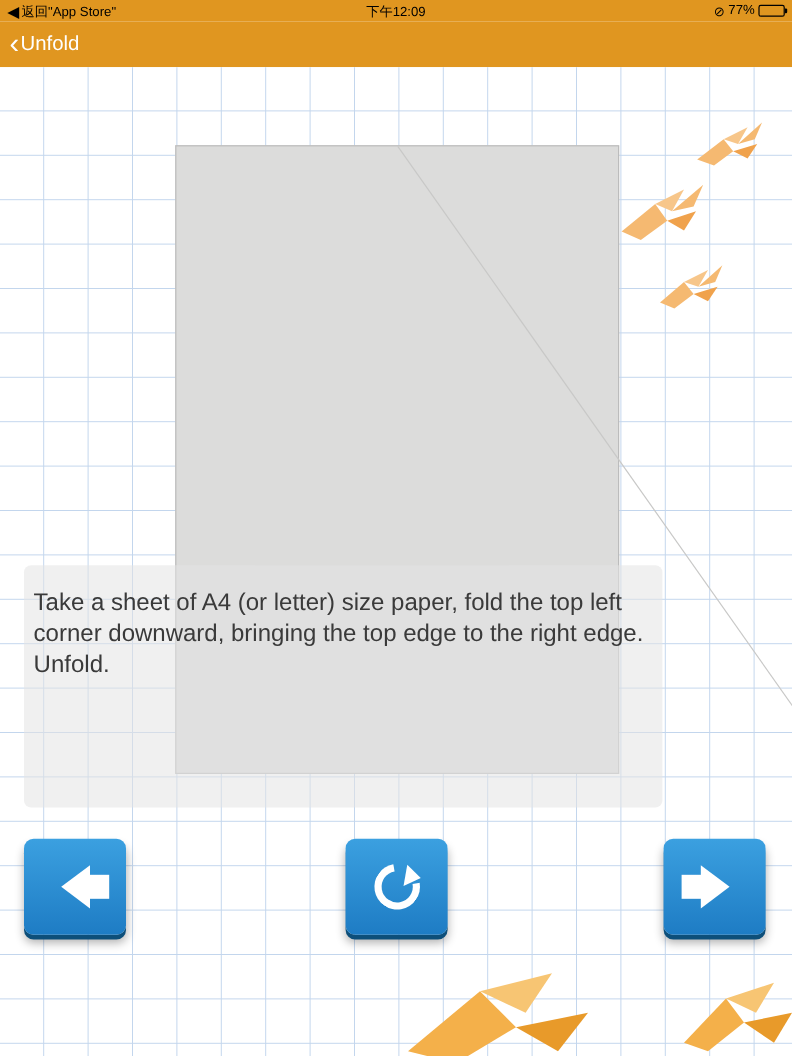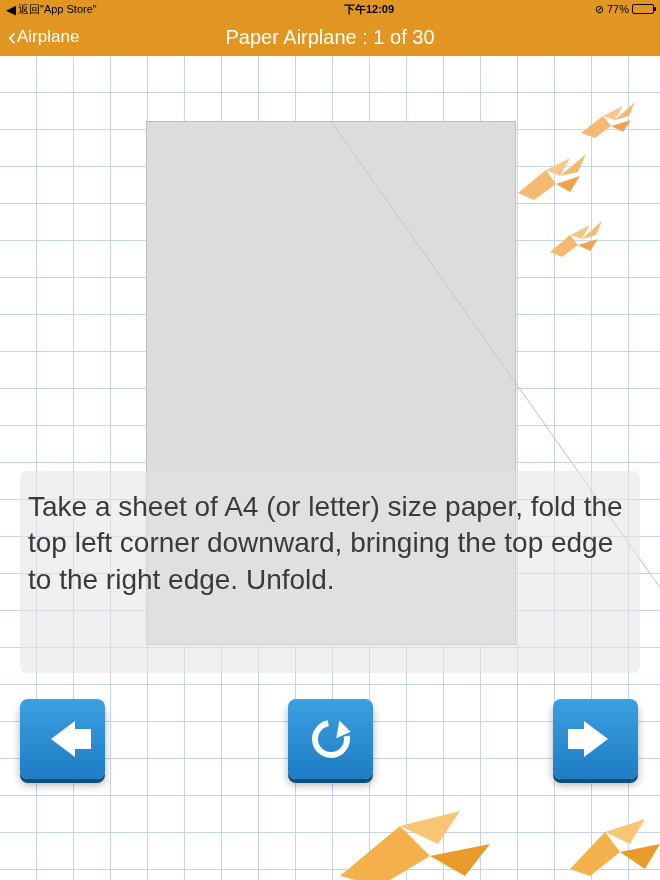--- a/index.html
+++ b/index.html
@@ -15,21 +15,21 @@
       background: #e09620;
       display: flex;
       align-items: center;
       justify-content: space-between;
       padding: 0 6px;
       font-size: 11px;
       color: #000;
       position: relative;
     }
     .status-left { display: flex; align-items: center; gap: 2px; }
-    .status-center { position: absolute; left: 50%; transform: translateX(-50%); font-weight: 700; margin-left: 39px; }
+    .status-center { position: absolute; left: 50%; transform: translateX(-50%); font-weight: 400; }
     .status-right { display: flex; align-items: center; gap: 3px; }
     .battery-icon {
       width: 22px; height: 10px; border: 1px solid #000; border-radius: 2px; position: relative;
     }
     .battery-icon::after { content: ''; position: absolute; right: -3px; top: 2px; width: 2px; height: 4px; background: #000; border-radius: 0 1px 1px 0; }
     .battery-fill { background: #000; height: 100%; width: 94%; border-radius: 1px; }
 
     .nav-bar {
       height: 38px;
       background: #e09620;
@@ -75,26 +75,26 @@
       height: 141.4%;
       background: #c8c8c7;
       transform-origin: top center;
       transform: rotate(-35.2deg);
     }
 
     .instruction-box {
       position: absolute;
       left: 20px;
       top: 415px;
-      width: 620px;
+      width: 532px;
       height: 202px;
       background: rgba(228,228,228,0.55);
       border-radius: 6px;
       padding: 18px 8px;
-      font-size: 28px;
+      font-size: 20px;
       line-height: 1.3;
       color: #3a3a3a;
     }
 
     .control-btn {
       position: absolute;
       width: 85px;
       height: 80px;
       background: linear-gradient(#3ba0e0, #1e7cc4);
       border-radius: 8px;
@@ -165,23 +165,22 @@
   <div class="status-right">
     <span>⊘</span>
     <span>77%</span>
     <span class="battery-icon"><span class="battery-fill"></span></span>
   </div>
 </div>
 
 <div class="nav-bar">
   <div class="back-btn">
     <span class="back-chevron">‹</span>
-    <span>Airplane</span>
-  </div>
-  <div class="nav-title">Paper Airplane : 1 of 30</div>
+    <span>Unfold</span>
+  </div>
 </div>
 
 <div class="content-area">
 
   <div class="bird" style="left:573px; top:42px;">
     <svg width="70" height="58" viewBox="0 0 70 58">
       <path d="M8 35 L30 18 L38 28 L22 40 Z" fill="#f5b971"></path>
       <path d="M30 18 L50 8 L42 22 Z" fill="#f7c68a"></path>
       <path d="M38 28 L58 22 L50 34 Z" fill="#f0a24c"></path>
       <path d="M42 22 L62 4 L56 18 Z" fill="#f5b971"></path>

